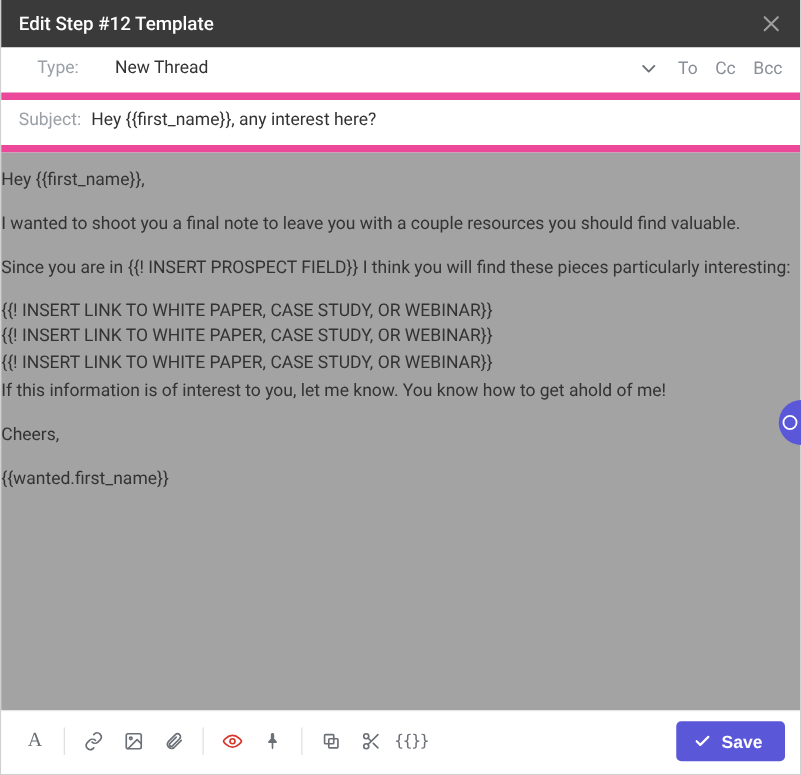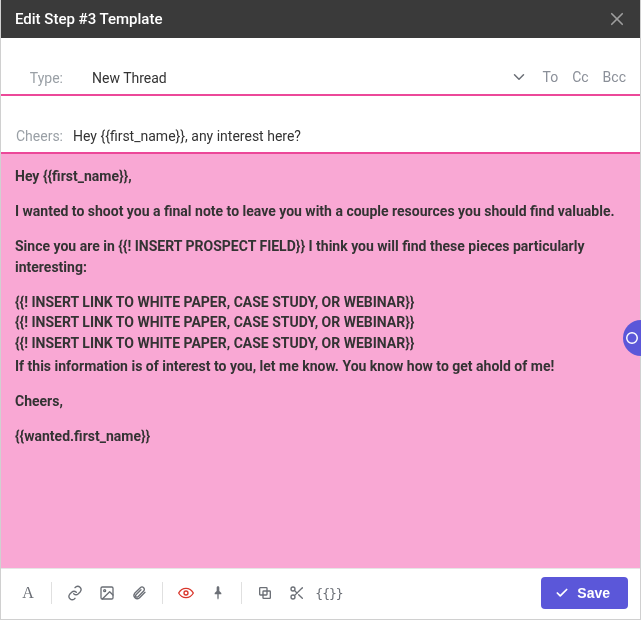--- a/index.html
+++ b/index.html
@@ -36,24 +36,24 @@
     font-weight: 500;
   }
   .close-icon {
     color: #9e9e9e;
     cursor: pointer;
     width: 18px; height: 18px;
     display:flex; align-items:center; justify-content:center;
   }
   .row {
     display: flex;
-    align-items: flex-end;
+    align-items: flex-start;
     padding: 8px 14px;
-    border-bottom: 2px solid #ec4899;
-    height: 58px;
+    border-bottom: 6px solid #ec4899;
+    height: 42px;
     background:#fff;
   }
   .row-label {
     width: 58px;
     color: #9aa0a6;
     font-size: 14px;
     text-align: right;
     padding-right: 10px;
   }
   .row-value {
@@ -73,26 +73,25 @@
     cursor:pointer;
     width:18px;height:18px;display:flex;align-items:center;justify-content:center;
   }
   .recip {
     color:#8a8f98;
     cursor:pointer;
     font-size:14px;
   }
   .body-area {
     flex: 1;
-    padding: 12px 14px;
+    padding: 12px 0;
     font-size: 14px;
     line-height: 1.5;
     overflow-y: auto;
-    background:#f9a8d4;
-    font-weight:bold;
+    background:#a3a3a3;
   }
   .body-area p { margin-bottom: 14px; white-space: normal; }
   .body-area .stack { margin-bottom:3px; }
   .body-area .stack div { line-height:1.45; }
   .toolbar-wrap {
     border-top:1px solid #e6e6e6;
     padding:8px 12px 10px 12px;
     display:flex;
     align-items:center;
     background:#fff;
@@ -142,21 +141,21 @@
     cursor:pointer;
   }
   .side-handle svg{width:14px;height:14px;}
 </style>
 </head>
 <body>
 
 <div class="modal">
 
   <div class="titlebar">
-    <div class="title">Edit Step #3 Template</div>
+    <div class="title">Edit Step #12 Template</div>
     <div class="close-icon">
       <svg viewBox="0 0 24 24" fill="none" stroke="currentColor" stroke-width="2.2" stroke-linecap="round">
           <line x1="5" y1="5" x2="19" y2="19"></line>
           <line x1="19" y1="5" x2="5" y2="19"></line>
         </svg>
     </div>
   </div>
 
   <div class="row type-row">
     <div class="row-label">Type:</div>
@@ -167,21 +166,21 @@
             <polyline points="6 9 12 15 18 9"></polyline>
           </svg>
       </div>
       <span class="recip">To</span>
       <span class="recip">Cc</span>
       <span class="recip">Bcc</span>
     </div>
   </div>
 
   <div class="row">
-    <div class="row-label">Cheers:</div>
+    <div class="row-label">Subject:</div>
     <div class="row-value">Hey {{first_name}}, any interest here?</div>
   </div>
 
   <div class="body-area">
     <p>Hey {{first_name}},</p>
     <p>I wanted to shoot you a final note to leave you with a couple resources you should find valuable.</p>
     <p>Since you are in {{! INSERT PROSPECT FIELD}} I think you will find these pieces particularly interesting:</p>
     <div class="stack">
       <div>{{! INSERT LINK TO WHITE PAPER, CASE STUDY, OR WEBINAR}}</div>
       <div>{{! INSERT LINK TO WHITE PAPER, CASE STUDY, OR WEBINAR}}</div>

